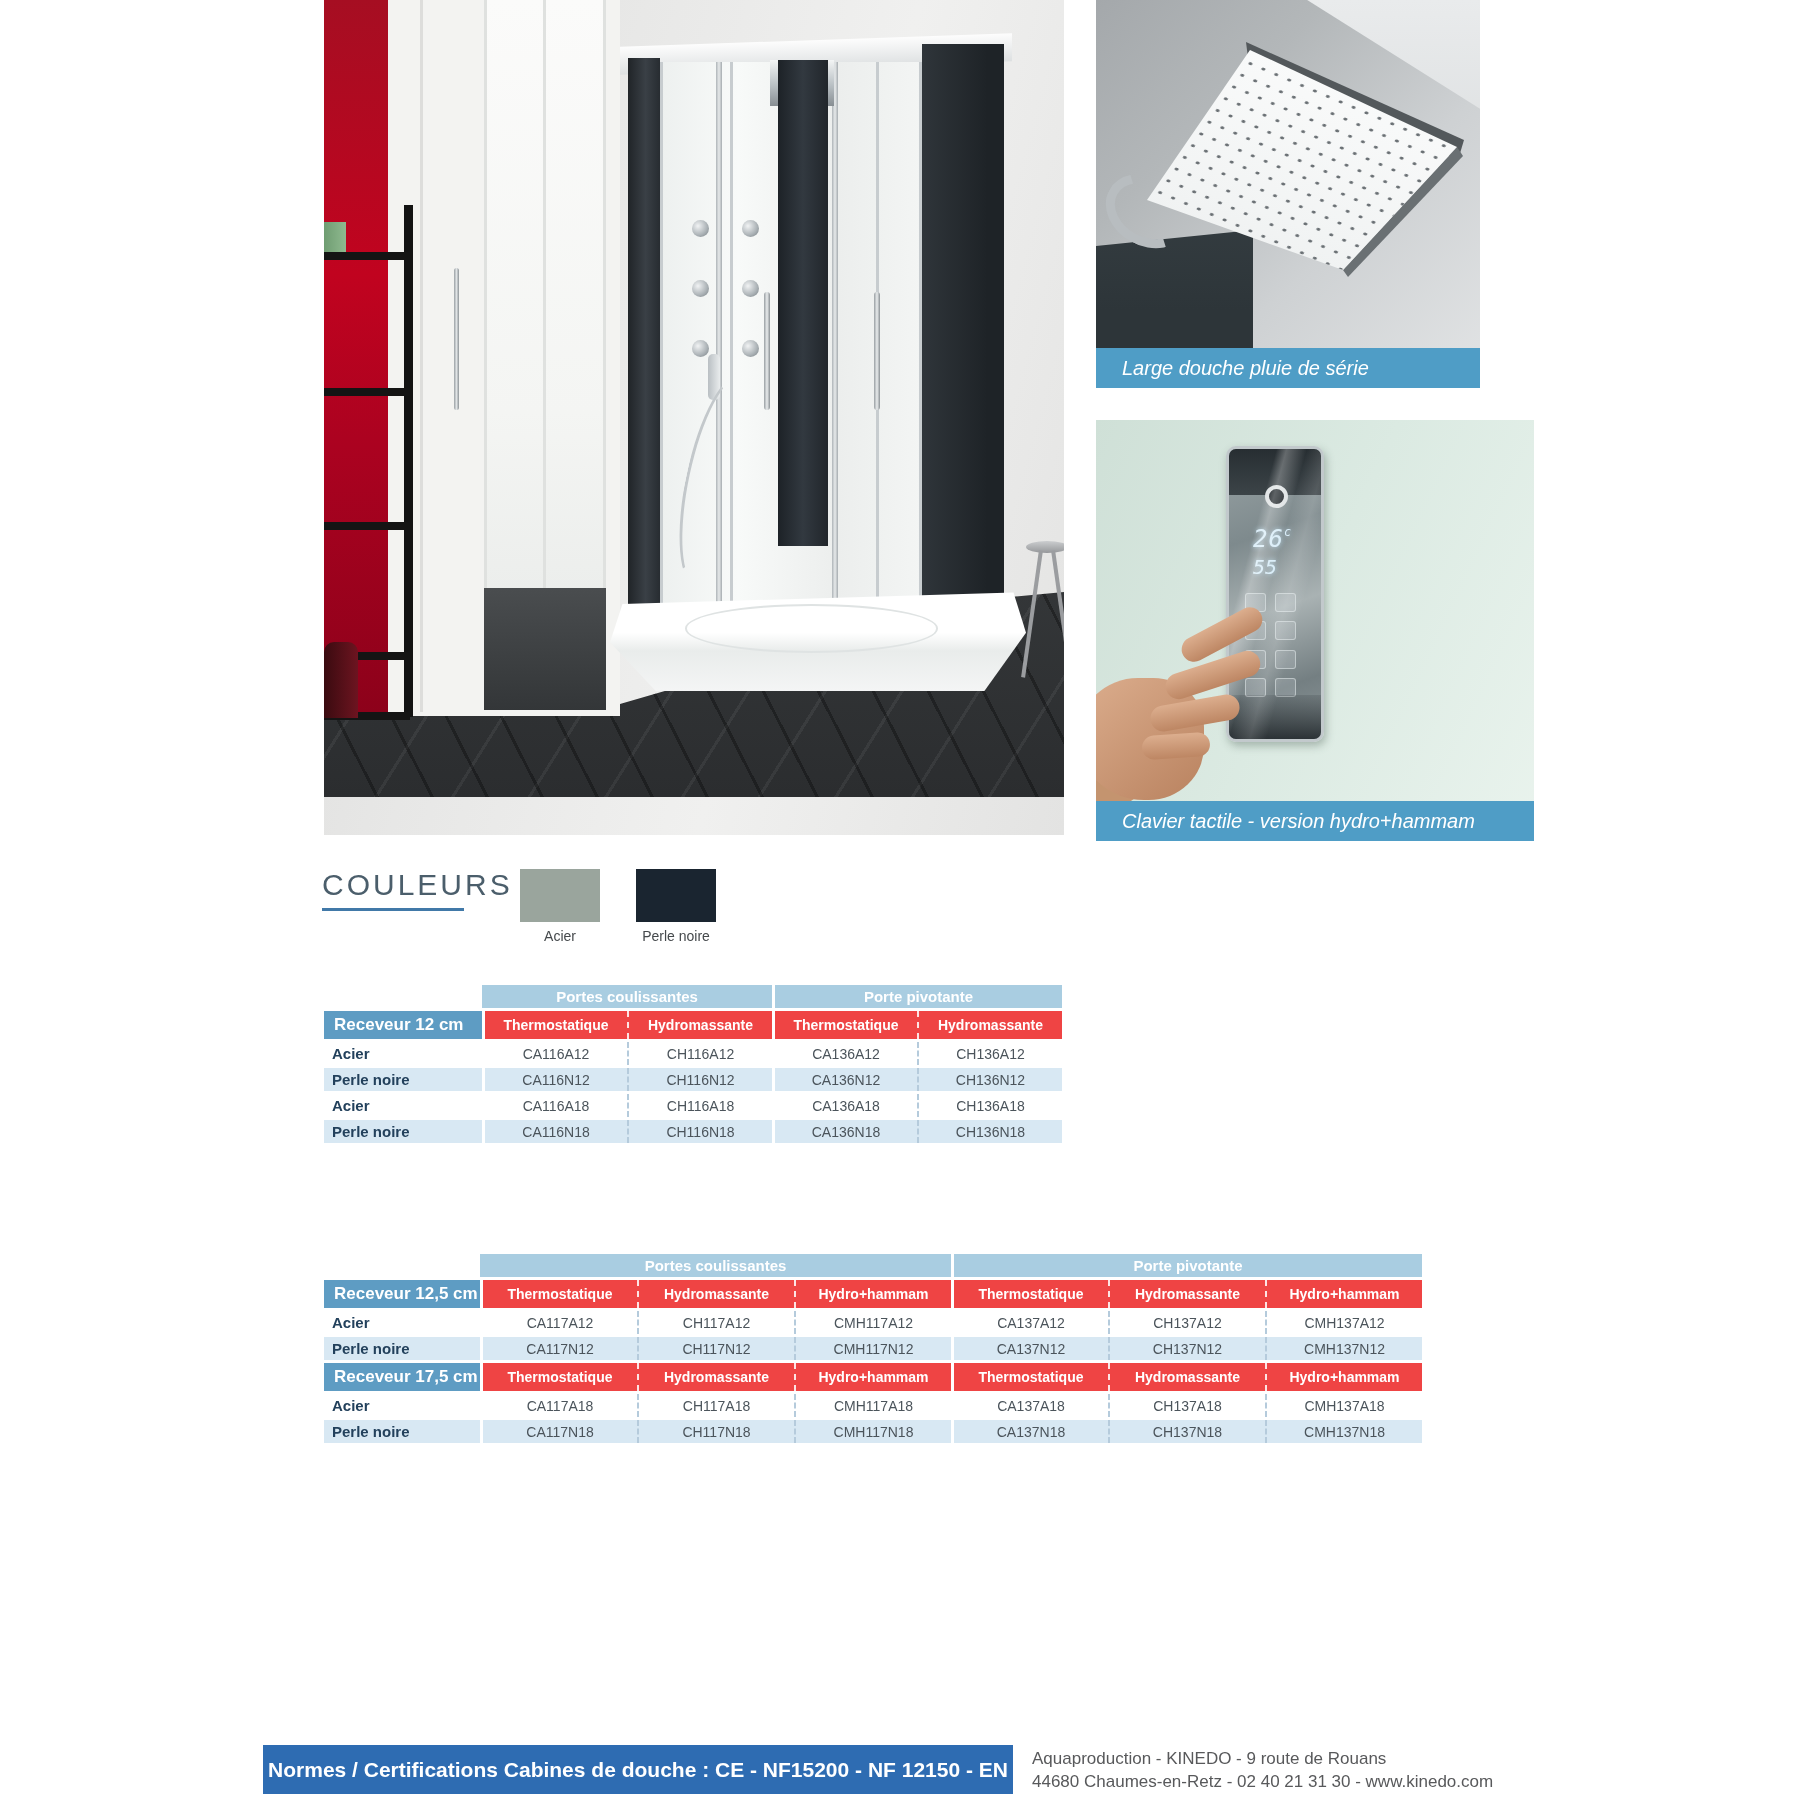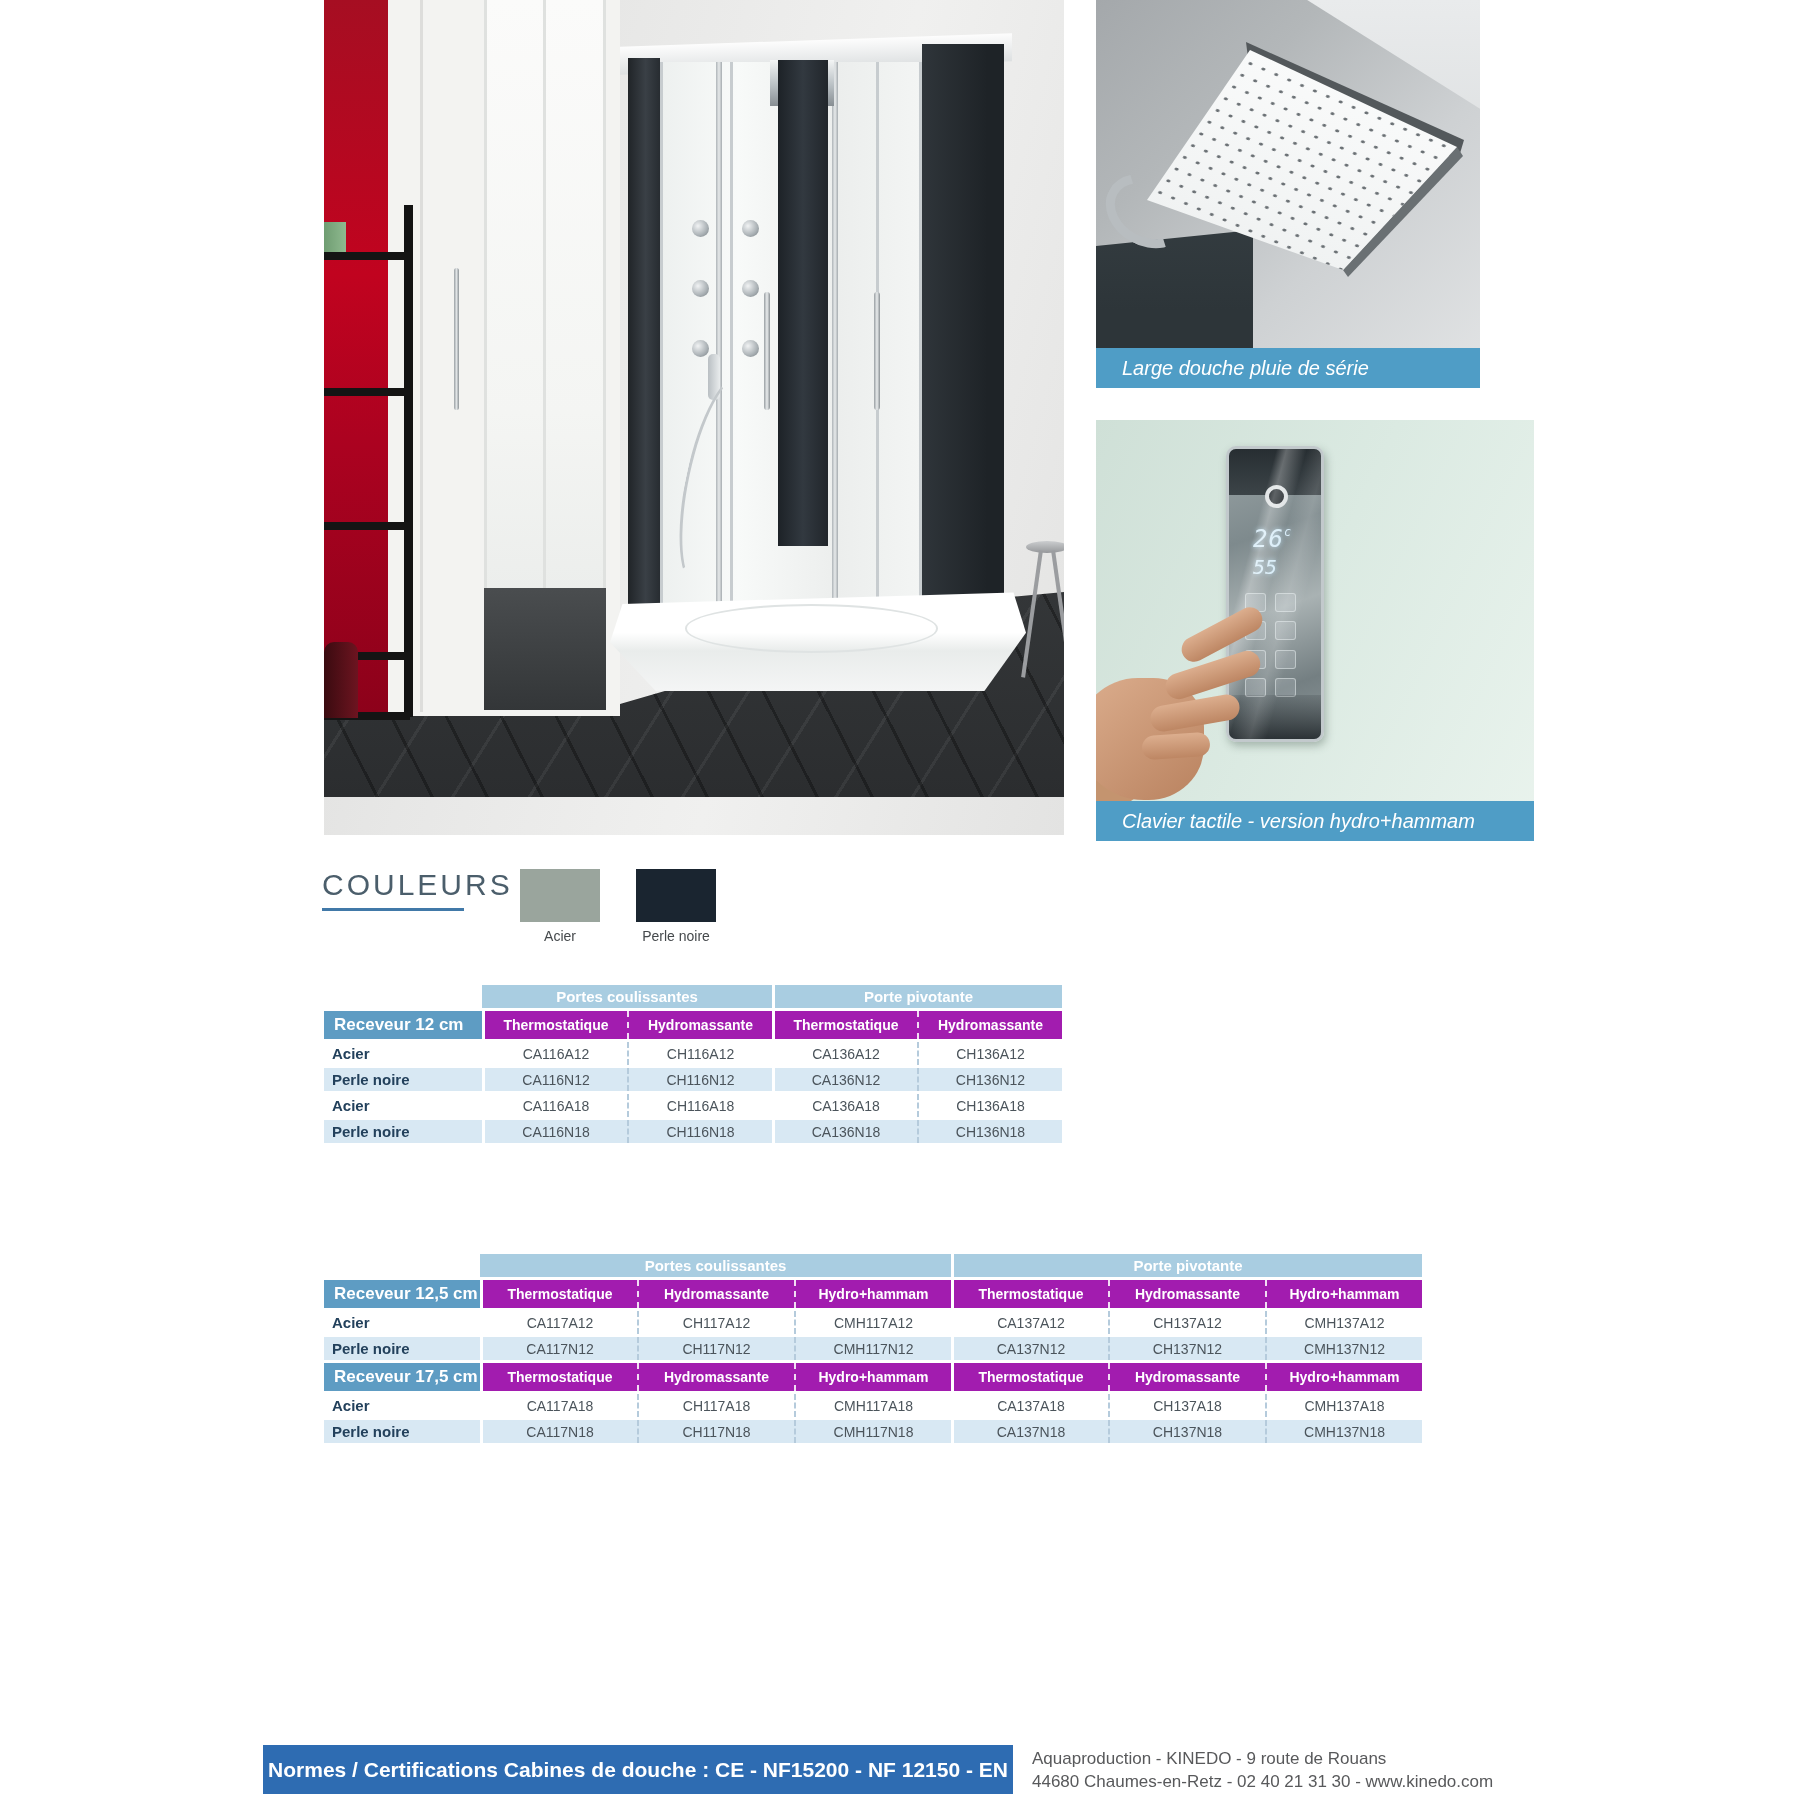--- a/index.html
+++ b/index.html
@@ -140,21 +140,21 @@
 
   
   table.ptable{position:absolute;border-collapse:separate;border-spacing:0 3px;table-layout:fixed;}
   .ptable td{padding:0;text-align:center;vertical-align:middle;box-sizing:border-box;}
   .ptable .tblank{background:transparent;}
   .ptable .title{height:26px;background:linear-gradient(180deg,#74acce,#5f9cc2);
     color:#fff;font-weight:bold;font-size:19px;}
   .ptable .ghead{height:23px;background:#a9cde1;color:#fff;font-weight:bold;font-size:15px;}
   .ptable .rlabel{height:28px;background:#5e9cc3;color:#fff;font-weight:bold;font-size:17px;
     text-align:left;padding-left:10px;}
-  .ptable .thead{height:28px;background:#a21caf;color:#fff;font-weight:bold;font-size:14px;}
+  .ptable .thead{height:28px;background:#ef4444;color:#fff;font-weight:bold;font-size:14px;}
   .ptable .dlabel{height:23px;background:#ffffff;color:#23415c;font-weight:bold;font-size:15px;
     text-align:left;padding-left:8px;}
   .ptable .dcell{height:23px;background:#ffffff;color:#4b545b;font-size:14px;}
   .ptable tr.alt .dlabel,.ptable tr.alt .dcell{background:#d8e8f3;}
   .ptable tr.hdr td.dsh{border-left:2px dashed rgba(255,255,255,0.85);}
   .ptable tr.data td.dsh{border-left:2px dashed #b5cbdc;}
   .ptable td.gsp{border-left:3px solid #ffffff;}
   #table-c80{left:324px;top:982px;}
   #table-c90{left:324px;top:1251px;}
 

